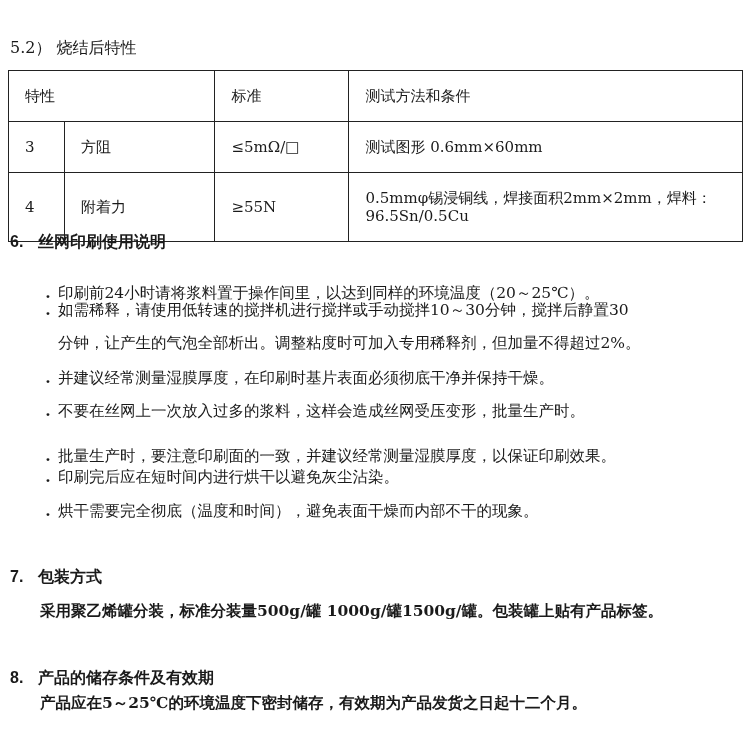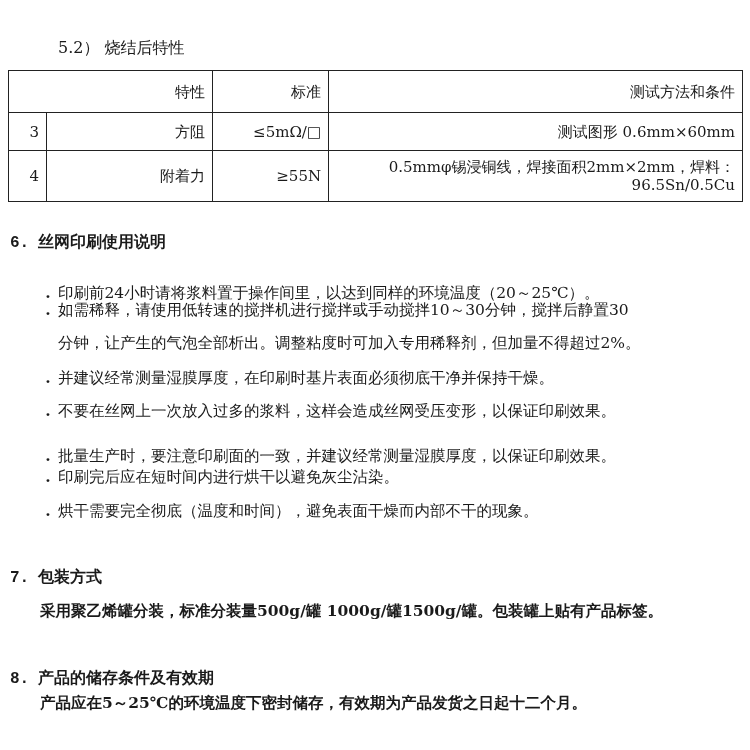--- a/index.html
+++ b/index.html
@@ -2,33 +2,33 @@
 <html><head>
 <meta charset="utf-8">
 <style>
   html, body { margin: 0; padding: 0; background: #ffffff; }
   body {
     width: 750px; height: 750px; position: relative; overflow: hidden;
     font-family: "DejaVu Serif", "Liberation Serif", serif;
     color: #1a1a1a;
   }
   .abs { position: absolute; white-space: nowrap; }
-  .subhead { left: 10px; top: 38px; font-size: 16px; margin-left: 48px; }
+  .subhead { left: 10px; top: 38px; font-size: 16px; }
   table.spec {
     position: absolute; left: 8px; top: 70px; width: 735px;
     border-collapse: collapse; font-size: 15px;
   }
   table.spec td, table.spec th {
-    border: 1.5px solid #222; text-align: right; font-weight: normal;
-    padding: 7px; line-height: 18px;
+    border: 1.5px solid #222; text-align: left; font-weight: normal;
+    padding: 16px; line-height: 18px;
   }
   tr.hdr { height: 42px; }
   tr.r3 { height: 38px; }
   tr.r4 { height: 44px; }
-  .sec-title { font-family: Liberation Mono, monospace; font-weight: bold; font-size: 16px; left: 10px; }
+  .sec-title { font-family: Liberation Sans, sans-serif; font-weight: bold; font-size: 16px; left: 10px; }
   .sec-title .num { display: inline-block; width: 28px; }
   .item { font-size: 15.5px; left: 38px; }
   .item .dot { display: inline-block; width: 20px; text-align: center; font-weight: bold; }
   .para { font-size: 15.5px; left: 40px; font-weight: bold; }
 </style>
 </head>
 <body>
 
 <div class="abs subhead">5.2） 烧结后特性</div>
 
@@ -58,21 +58,21 @@
   </table>
 
 <div class="abs sec-title" style="top:232px">
   <span class="num">6.</span><span>丝网印刷使用说明</span>
 </div>
 
 <div class="abs item" style="top:283px"><span class="dot">.</span><span>印刷前24小时请将浆料置于操作间里，以达到同样的环境温度（20～25℃）。</span></div>
 <div class="abs item" style="top:300px"><span class="dot">.</span><span>如需稀释，请使用低转速的搅拌机进行搅拌或手动搅拌10～30分钟，搅拌后静置30</span></div>
 <div class="abs item" style="top:333px; left:58px">分钟，让产生的气泡全部析出。调整粘度时可加入专用稀释剂，但加量不得超过2%。</div>
 <div class="abs item" style="top:368px"><span class="dot">.</span><span>并建议经常测量湿膜厚度，在印刷时基片表面必须彻底干净并保持干燥。</span></div>
-<div class="abs item" style="top:401px"><span class="dot">.</span><span>不要在丝网上一次放入过多的浆料，这样会造成丝网受压变形，以保证印刷效果。</span></div>
+<div class="abs item" style="top:401px"><span class="dot">.</span><span>不要在丝网上一次放入过多的浆料，这样会造成丝网受压变形，批量生产时。</span></div>
 <div class="abs item" style="top:446px"><span class="dot">.</span><span>批量生产时，要注意印刷面的一致，并建议经常测量湿膜厚度，以保证印刷效果。</span></div>
 <div class="abs item" style="top:467px"><span class="dot">.</span><span>印刷完后应在短时间内进行烘干以避免灰尘沾染。</span></div>
 <div class="abs item" style="top:501px"><span class="dot">.</span><span>烘干需要完全彻底（温度和时间），避免表面干燥而内部不干的现象。</span></div>
 
 <div class="abs sec-title" style="top:567px">
   <span class="num">7.</span><span>包装方式</span>
 </div>
 <div class="abs para" style="top:601px">采用聚乙烯罐分装，标准分装量500g/罐 1000g/罐1500g/罐。包装罐上贴有产品标签。</div>
 
 <div class="abs sec-title" style="top:668px">

